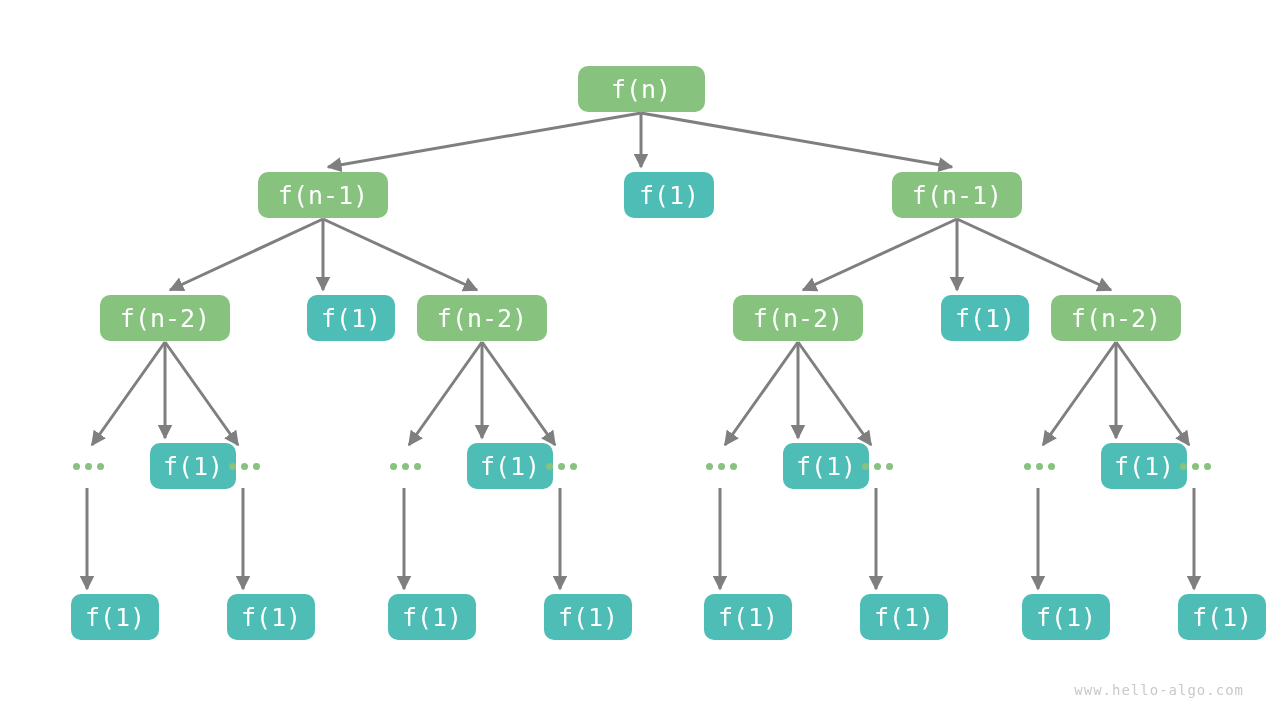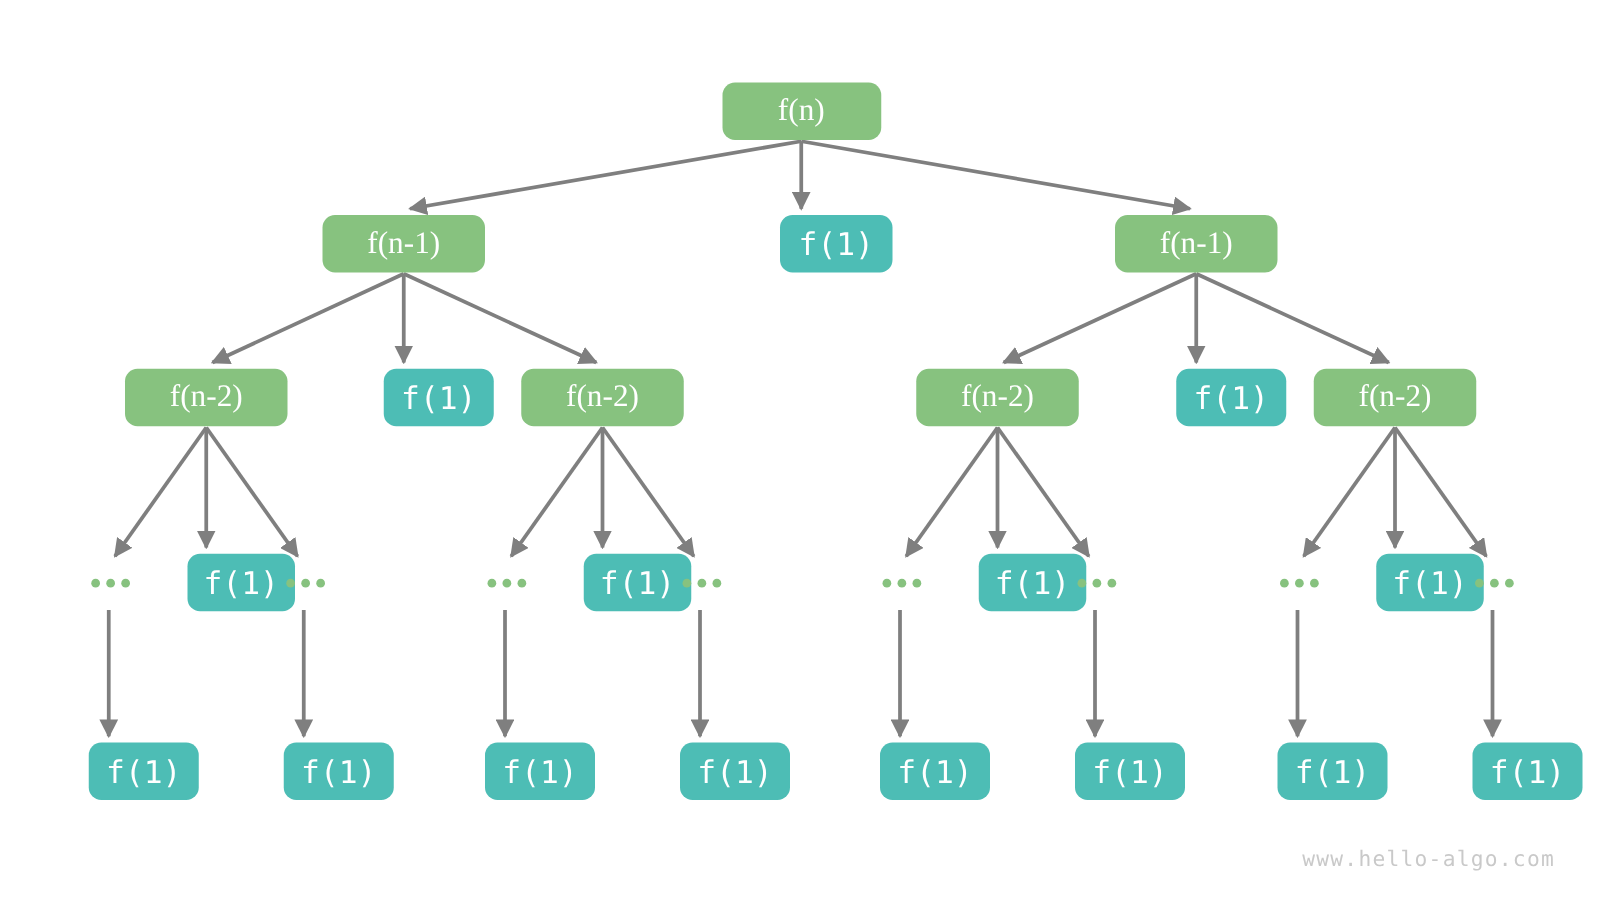--- a/index.html
+++ b/index.html
@@ -27,39 +27,39 @@
     align-items: center;
     justify-content: center;
     border-radius: 10px;
     color: #ffffff;
     font-size: 25px;
     font-weight: 500;
     letter-spacing: 0px;
     box-sizing: border-box;
     white-space: nowrap;
   }
-  .node.green { background: var(--green); font-family: Liberation Serif, serif; }
+  .node.green { background: var(--green); }
   .node.teal  { background: var(--teal); margin-left: 28px; }
   .dots {
     position: absolute;
     display: flex;
     gap: 5px;
     align-items: center;
   }
   .dot {
     width: 7px;
     height: 7px;
     border-radius: 50%;
     background: var(--green);
   }
   .watermark {
     position: absolute;
     right: 36px;
     bottom: 22px;
-    font-size: 17px;
+    font-size: 14px;
     letter-spacing: 1px;
     color: var(--watermark, #c9c9c9);
     margin-left: 12px;
   }
 </style>
 </head>
 <body>
 
 <div class="stage">
   <svg id="edges-layer" viewBox="0 0 1280 720" xmlns="http://www.w3.org/2000/svg">

